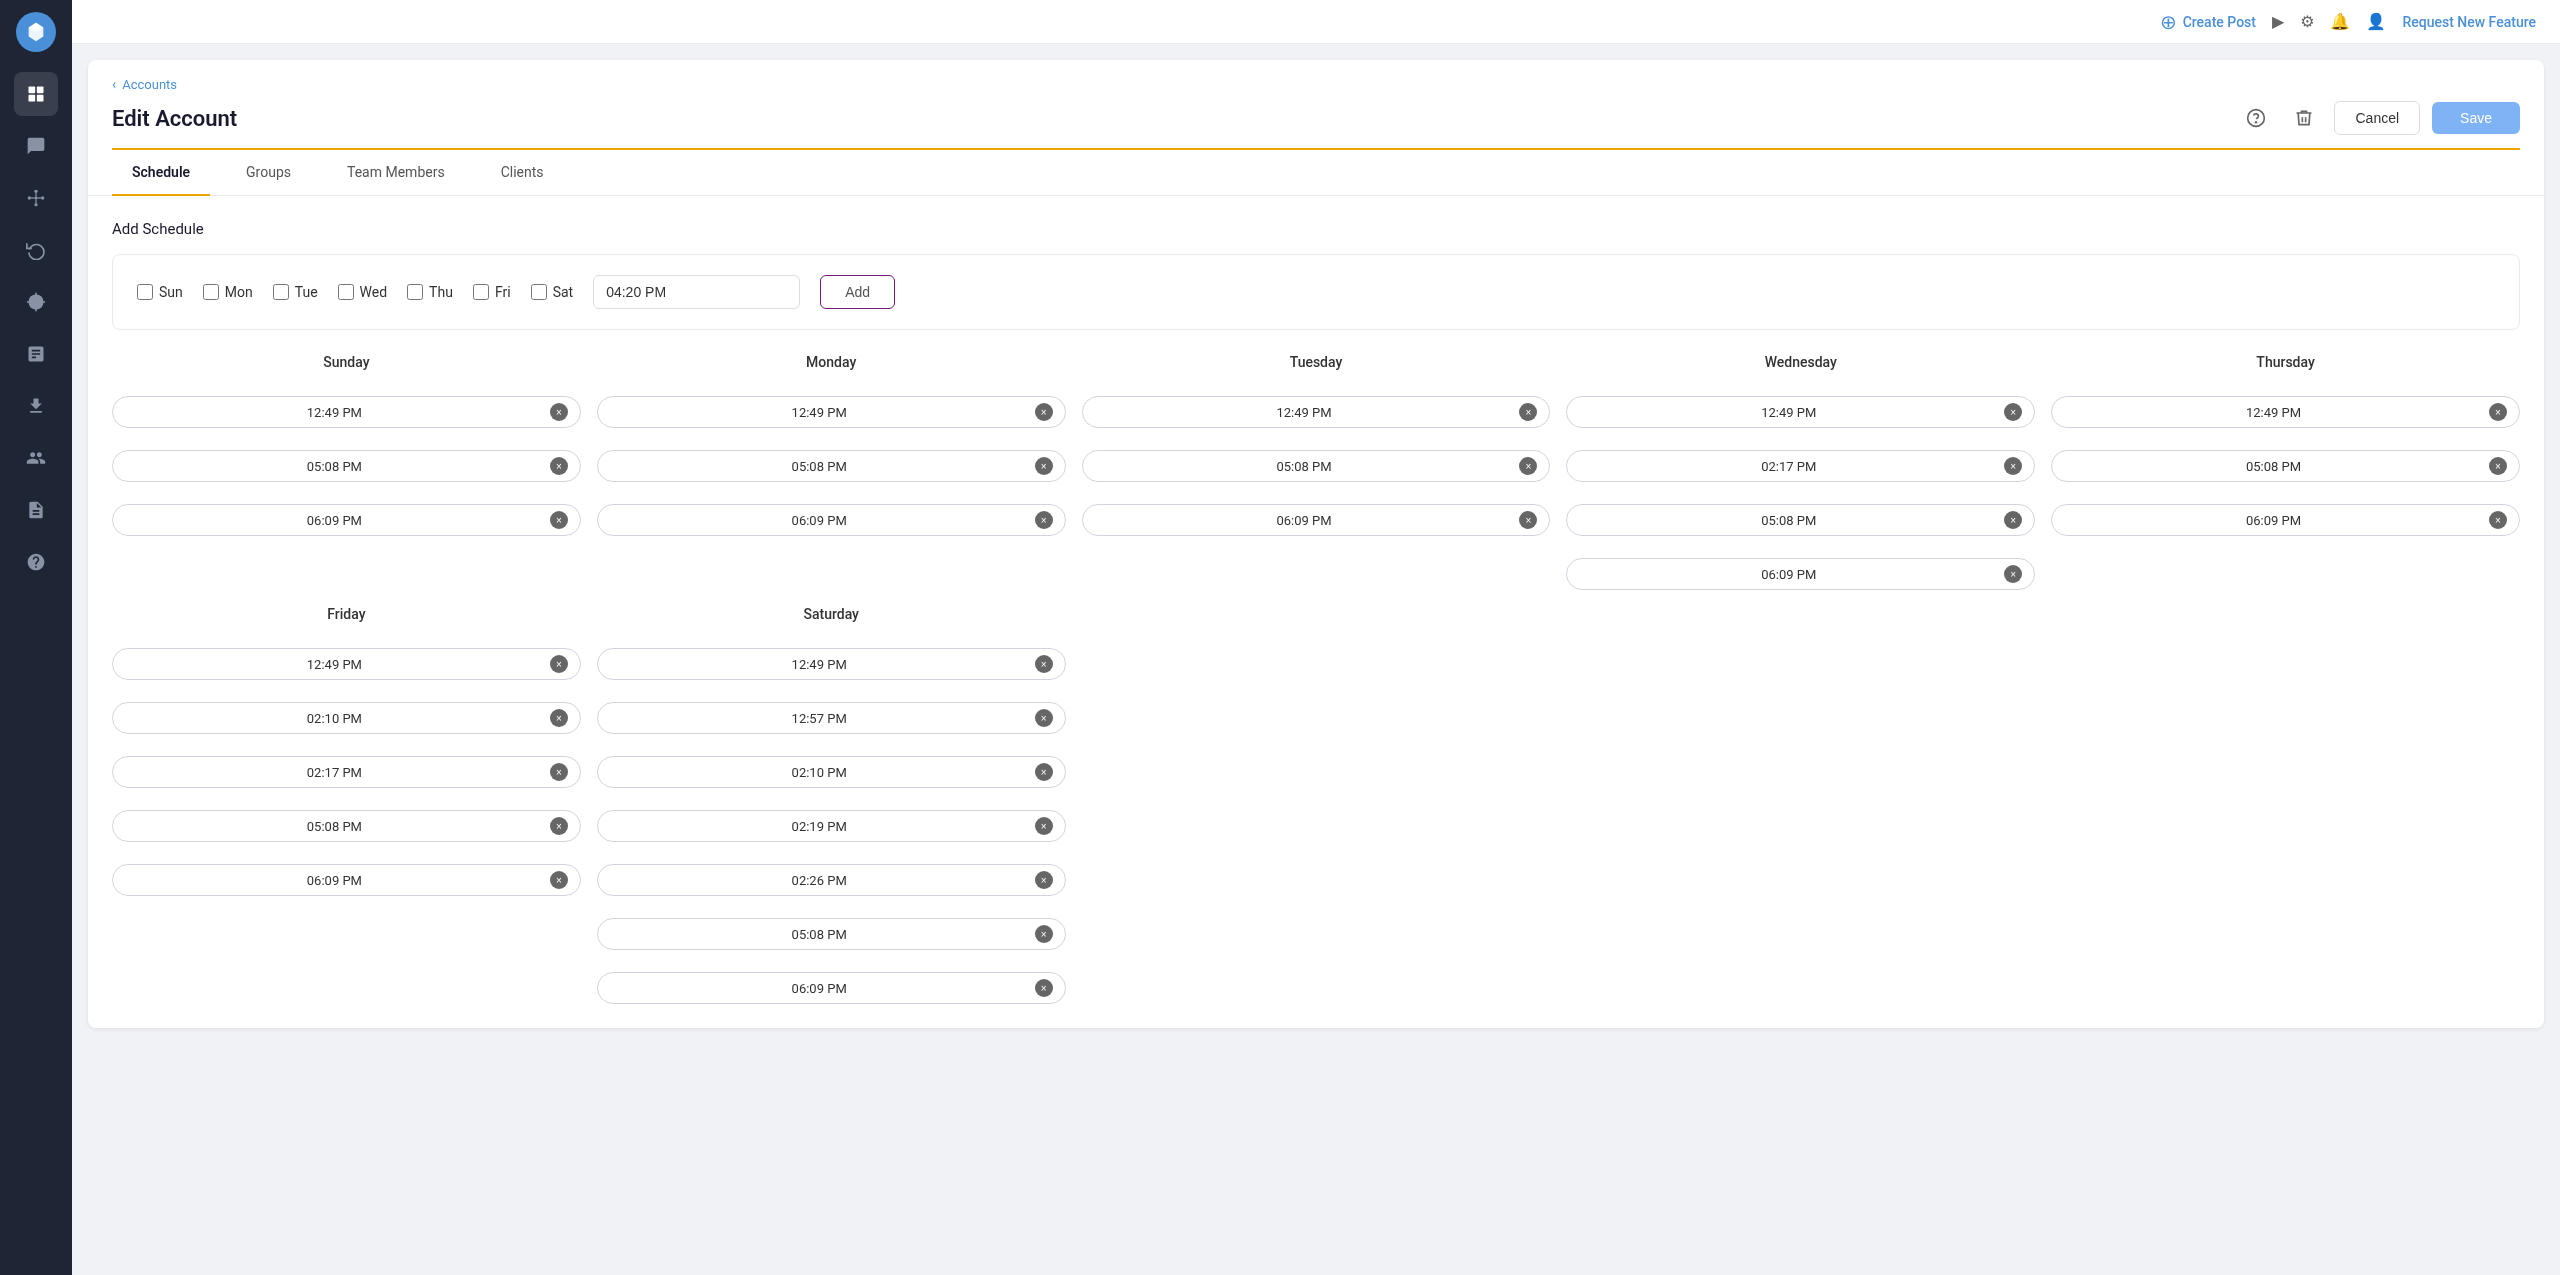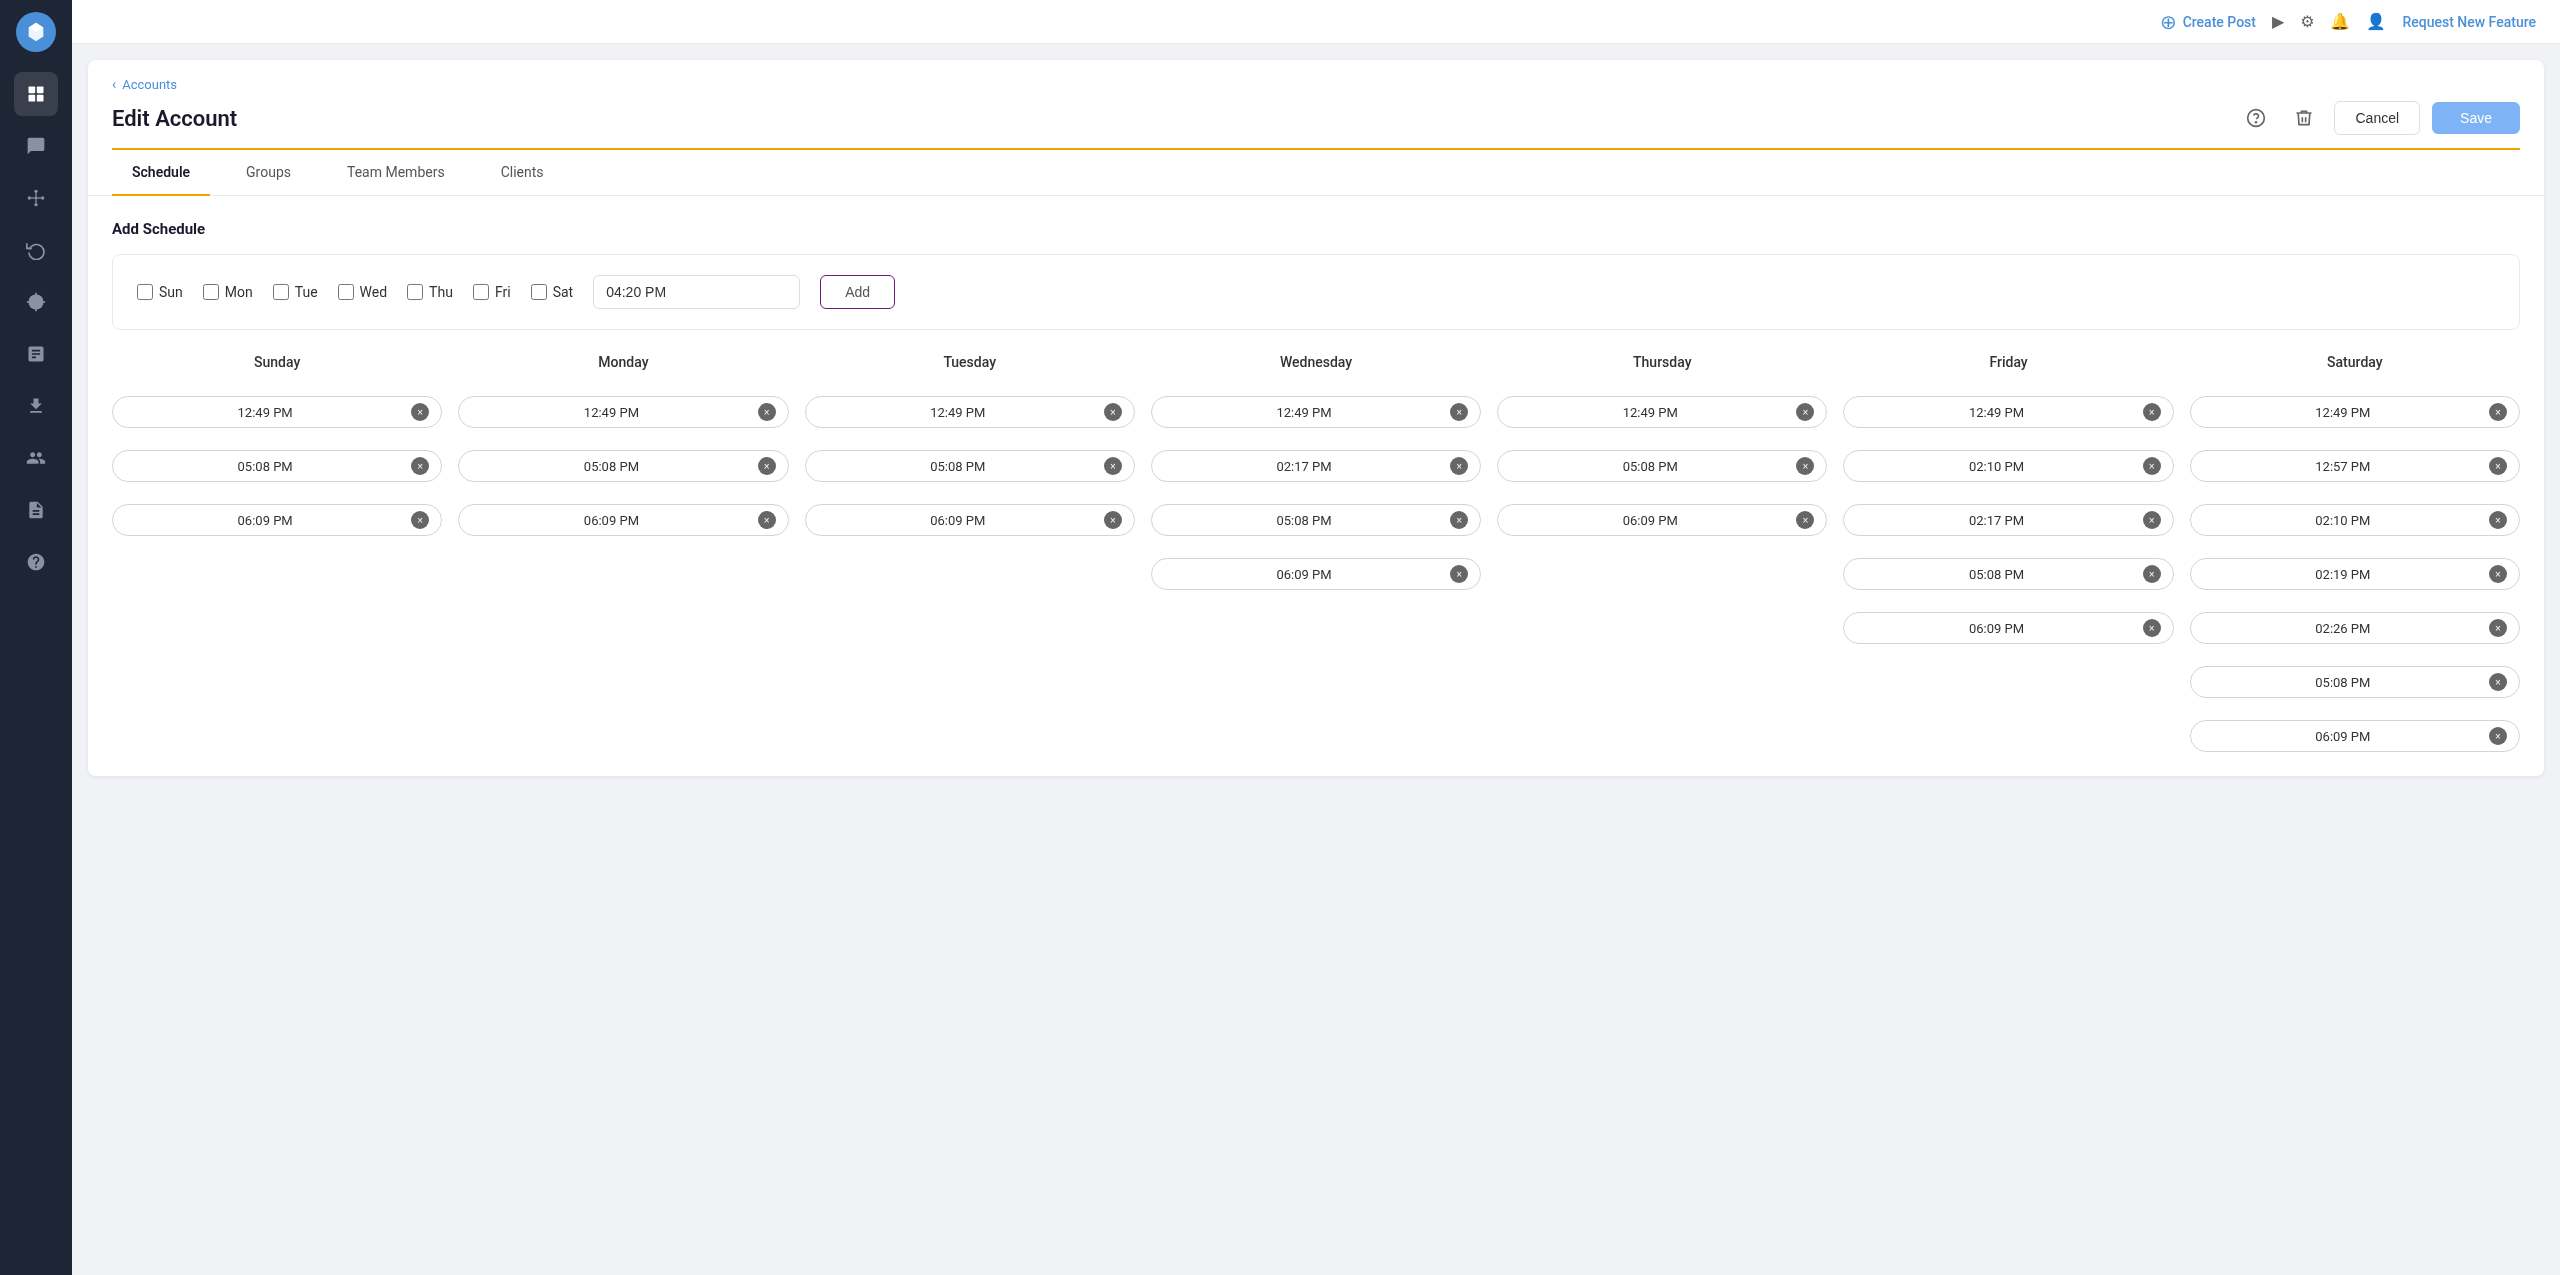--- a/index.html
+++ b/index.html
@@ -152,21 +152,21 @@
       color: #1a1a2e;
       border-bottom: 2px solid #f0a500;
       font-weight: 600;
     }
 
     
     .schedule-content {
       padding: 24px;
     }
     .section-title {
-      font-size: 15px; font-weight: 700; color: #1a1a2e;
+      font-size: 15px; font-weight: 400; color: #1a1a2e;
       margin-bottom: 16px;
     }
 
     
     .add-schedule-row {
       background: white;
       border: 1px solid #e8eaed;
       border-radius: 8px;
       padding: 20px 24px;
       display: flex;
@@ -212,21 +212,21 @@
     }
     .link-btn {
       font-size: 13px; cursor: pointer; background: none; border: none;
     }
     .link-btn.blue { color: #4a90d9; }
     .link-btn.gray { color: #aaa; }
 
     
     .schedule-grid {
       display: grid;
-      grid-template-columns: repeat(7, 1fr);
+      grid-template-columns: repeat(5, 1fr);
       gap: 16px;
     }
     .day-col {
       display: flex; flex-direction: column; align-items: center; gap: 8px;
     }
     .day-header {
       font-size: 14px; font-weight: 500; color: #333;
       margin-bottom: 4px;
     }
     .time-pill {

